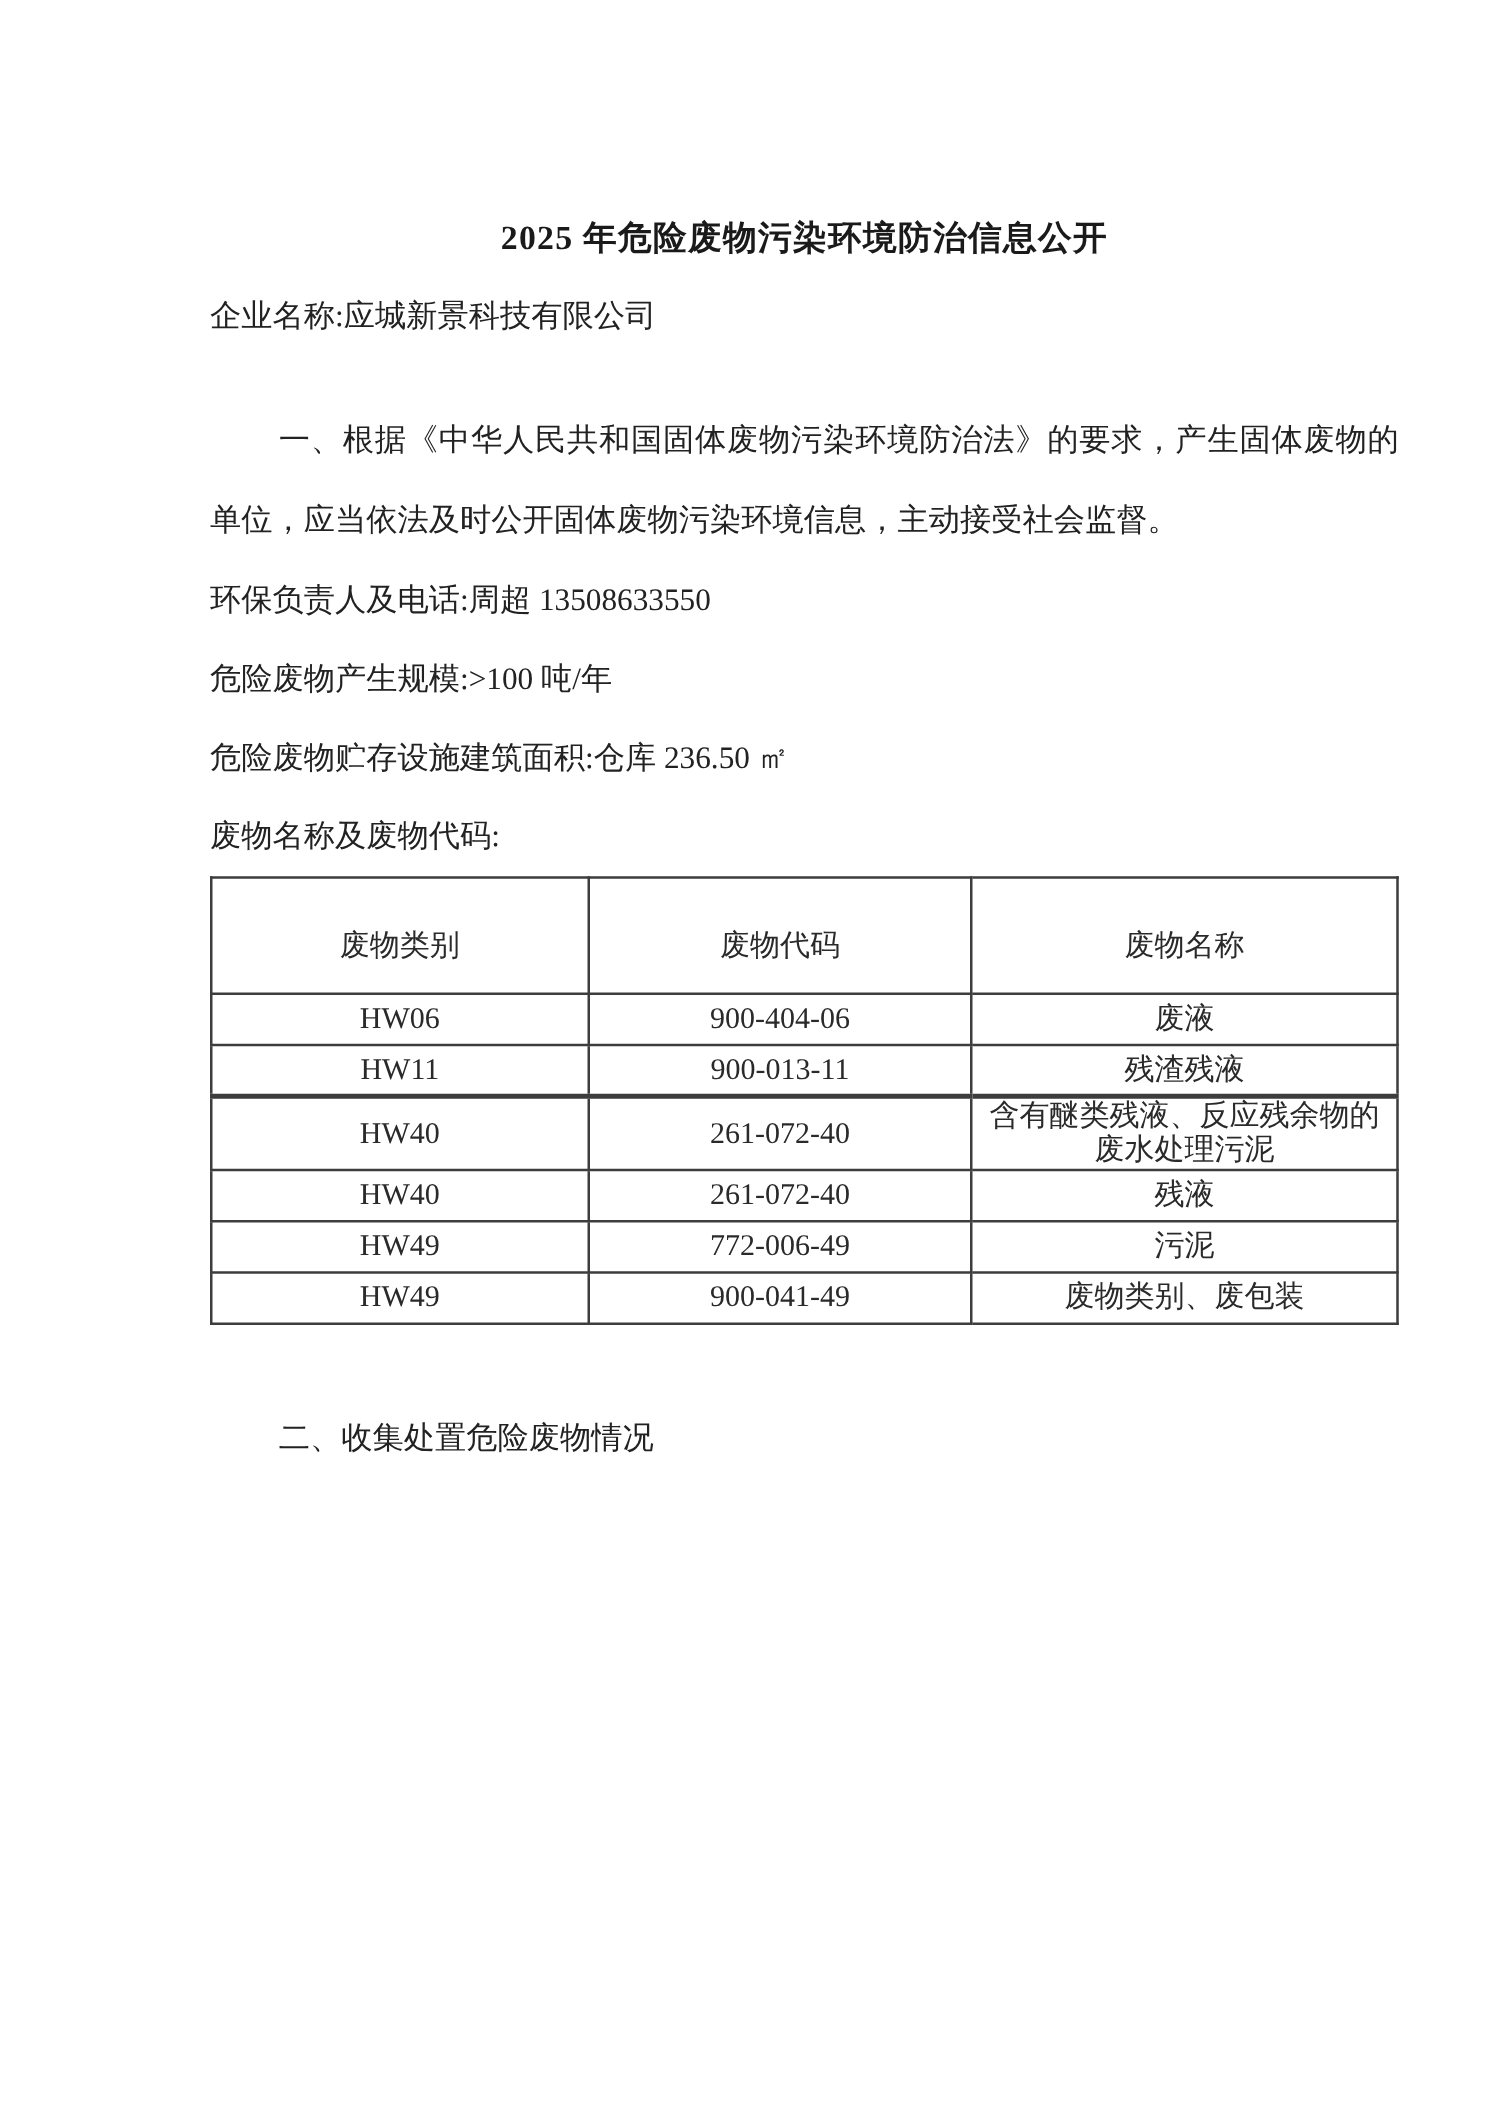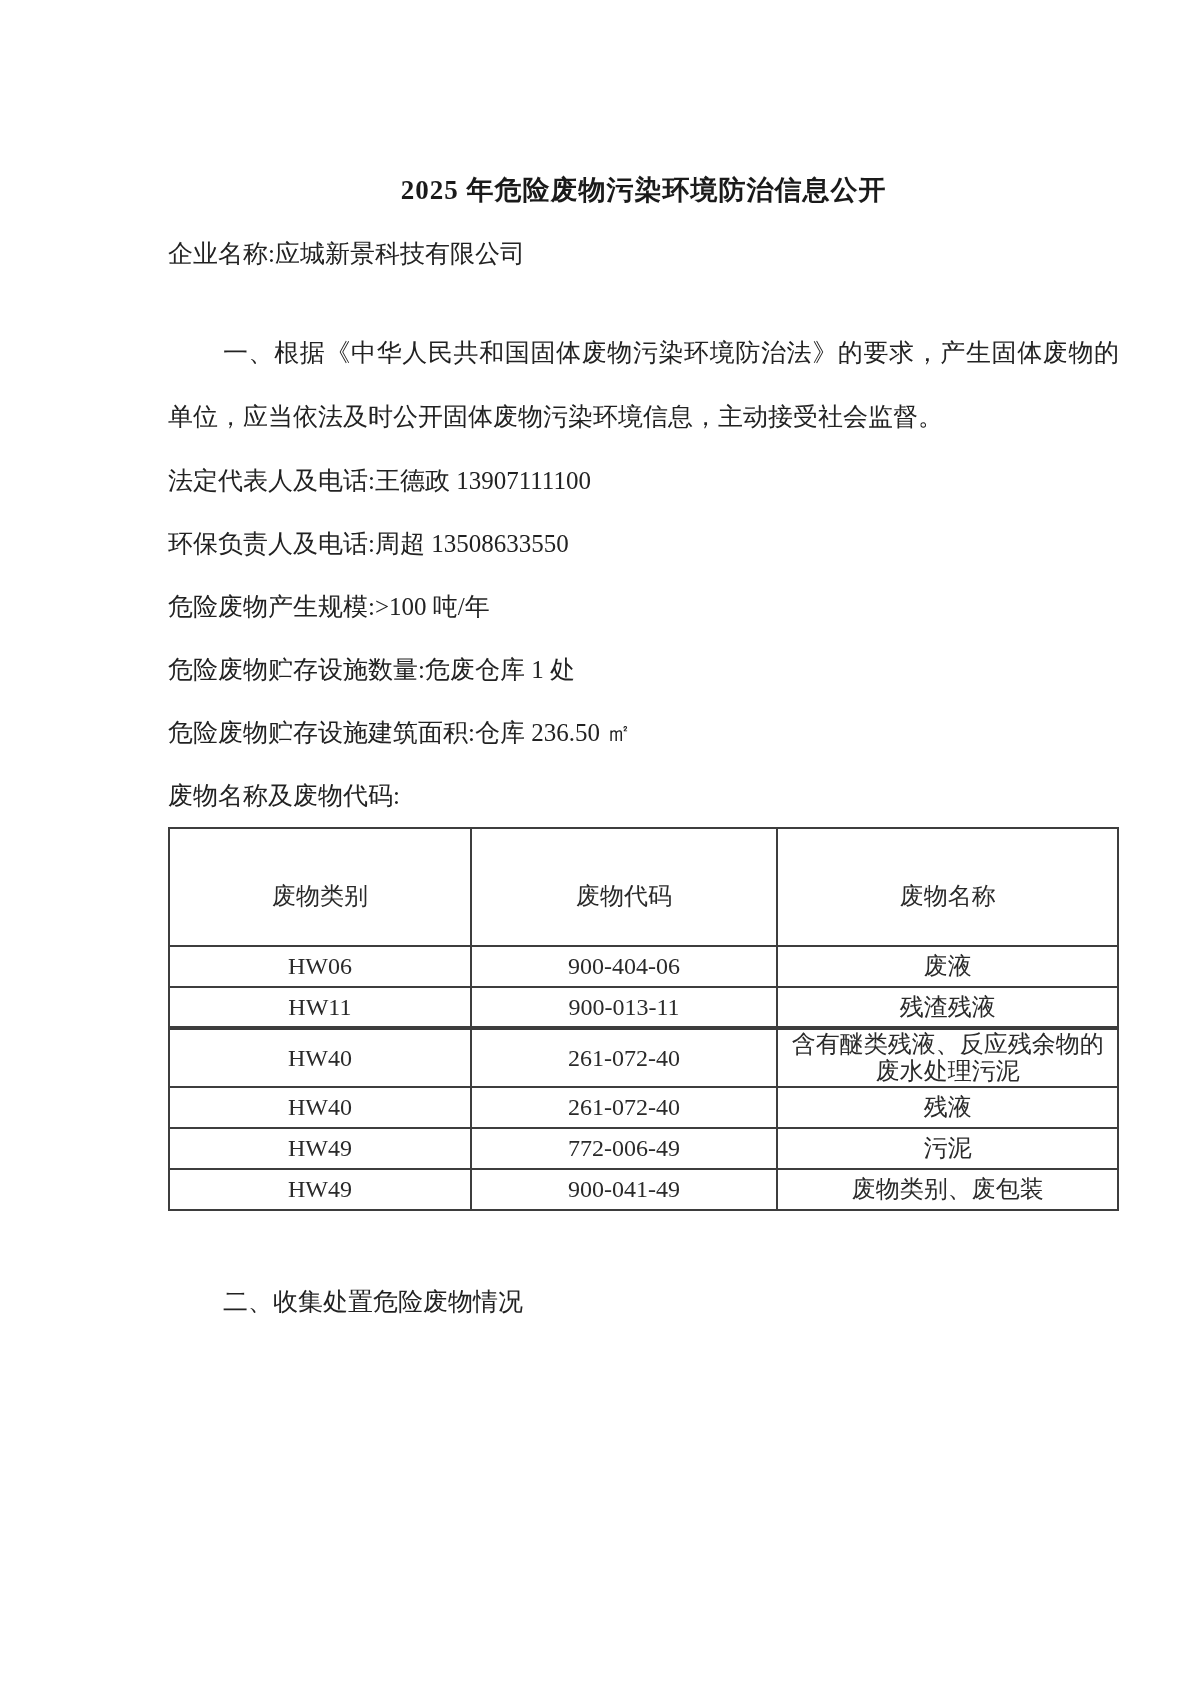--- a/index.html
+++ b/index.html
@@ -56,21 +56,21 @@
     border: 2px solid #3d3d3d;
     box-sizing: border-box;
     font-weight: normal;
     text-align: center;
     vertical-align: middle;
     font-size: 24px;
     color: #2a2a2a;
     padding: 1px 6px;
   }
   table.waste thead th {
-    height: 118px;
+    height: 93px;
     padding-top: 18px;
     line-height: 30px;
   }
   table.waste tbody td {
     height: 41px;
     line-height: 27px;
   }
   table.waste tr.thick-top td {
     border-top-width: 4px;
   }
@@ -87,24 +87,22 @@
 </head>
 <body>
 
 <div class="page">
 
   <h1 class="doc-title">2025 年危险废物污染环境防治信息公开</h1>
 
   <p class="para info-line">企业名称:应城新景科技有限公司</p>
 
   <p class="para intro">一、根据《中华人民共和国固体废物污染环境防治法》的要求，产生固体废物的单位，应当依法及时公开固体废物污染环境信息，主动接受社会监督。</p>
-  <p class="para info-line">法定代表人及电话:王德政 13907111100</p>
   <p class="para info-line">环保负责人及电话:周超 13508633550</p>
   <p class="para info-line">危险废物产生规模:&gt;100 吨/年</p>
-  <p class="para info-line">危险废物贮存设施数量:危废仓库 1 处</p>
   <p class="para info-line">危险废物贮存设施建筑面积:仓库 236.50 ㎡</p>
   <p class="para info-line">废物名称及废物代码:</p>
 
   <table class="waste">
     <colgroup>
       <col class="c1">
         <col class="c2">
         <col class="c3">
     </colgroup>
     <thead>

